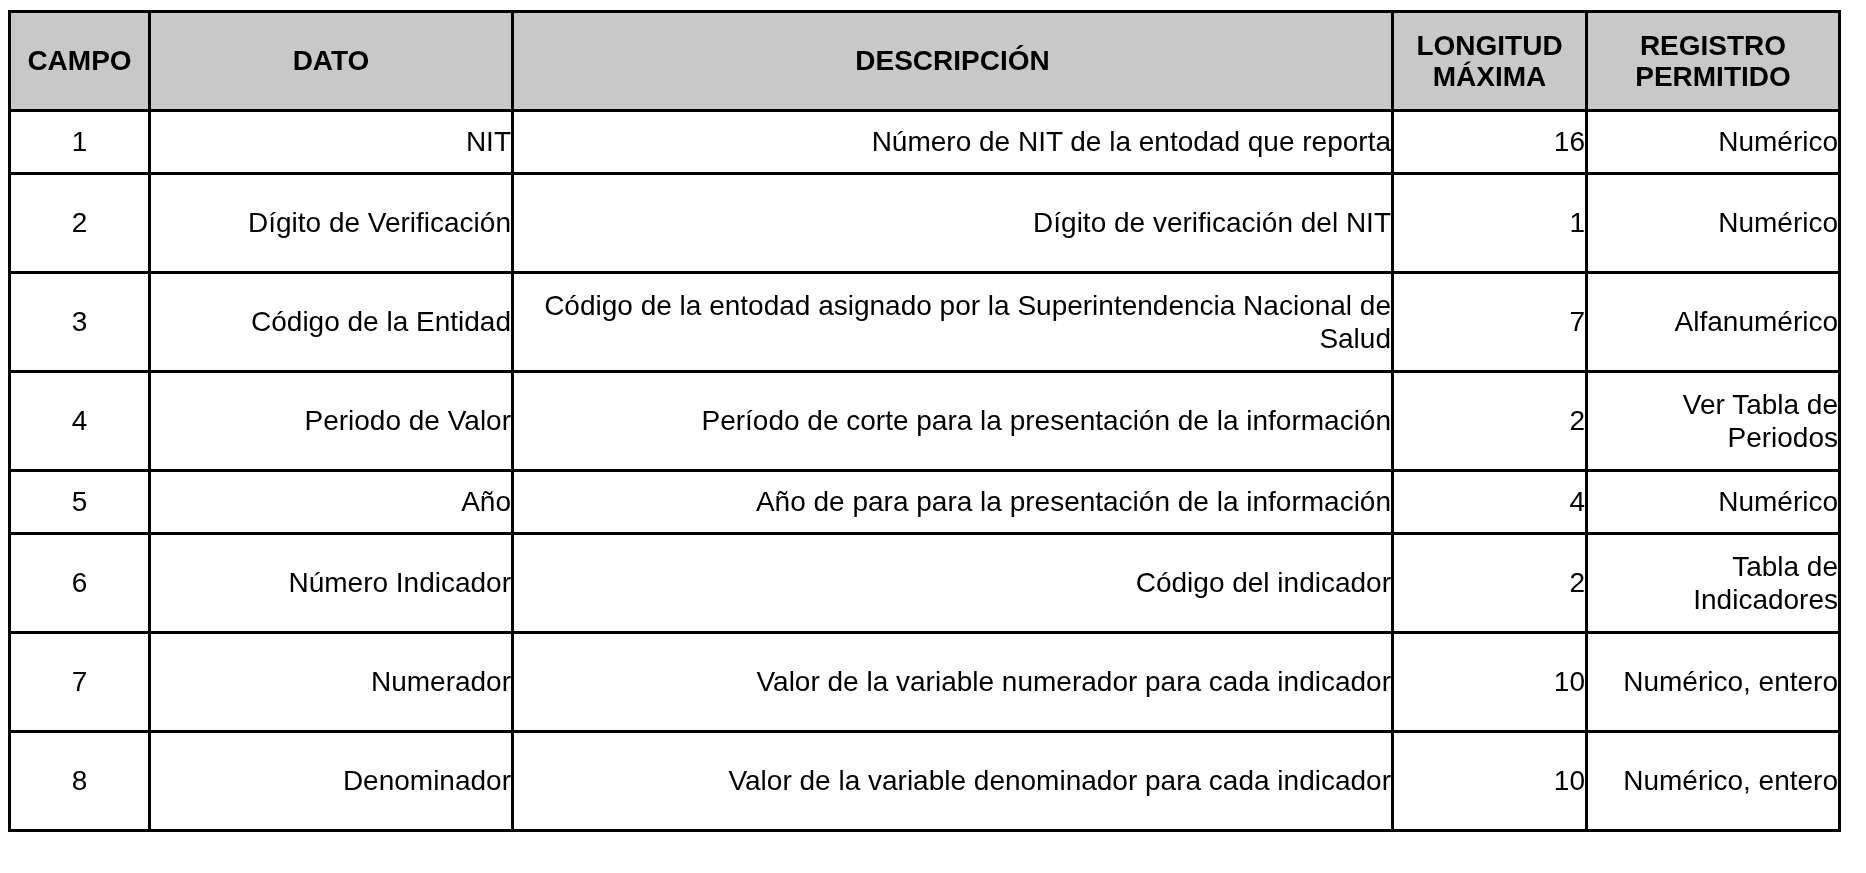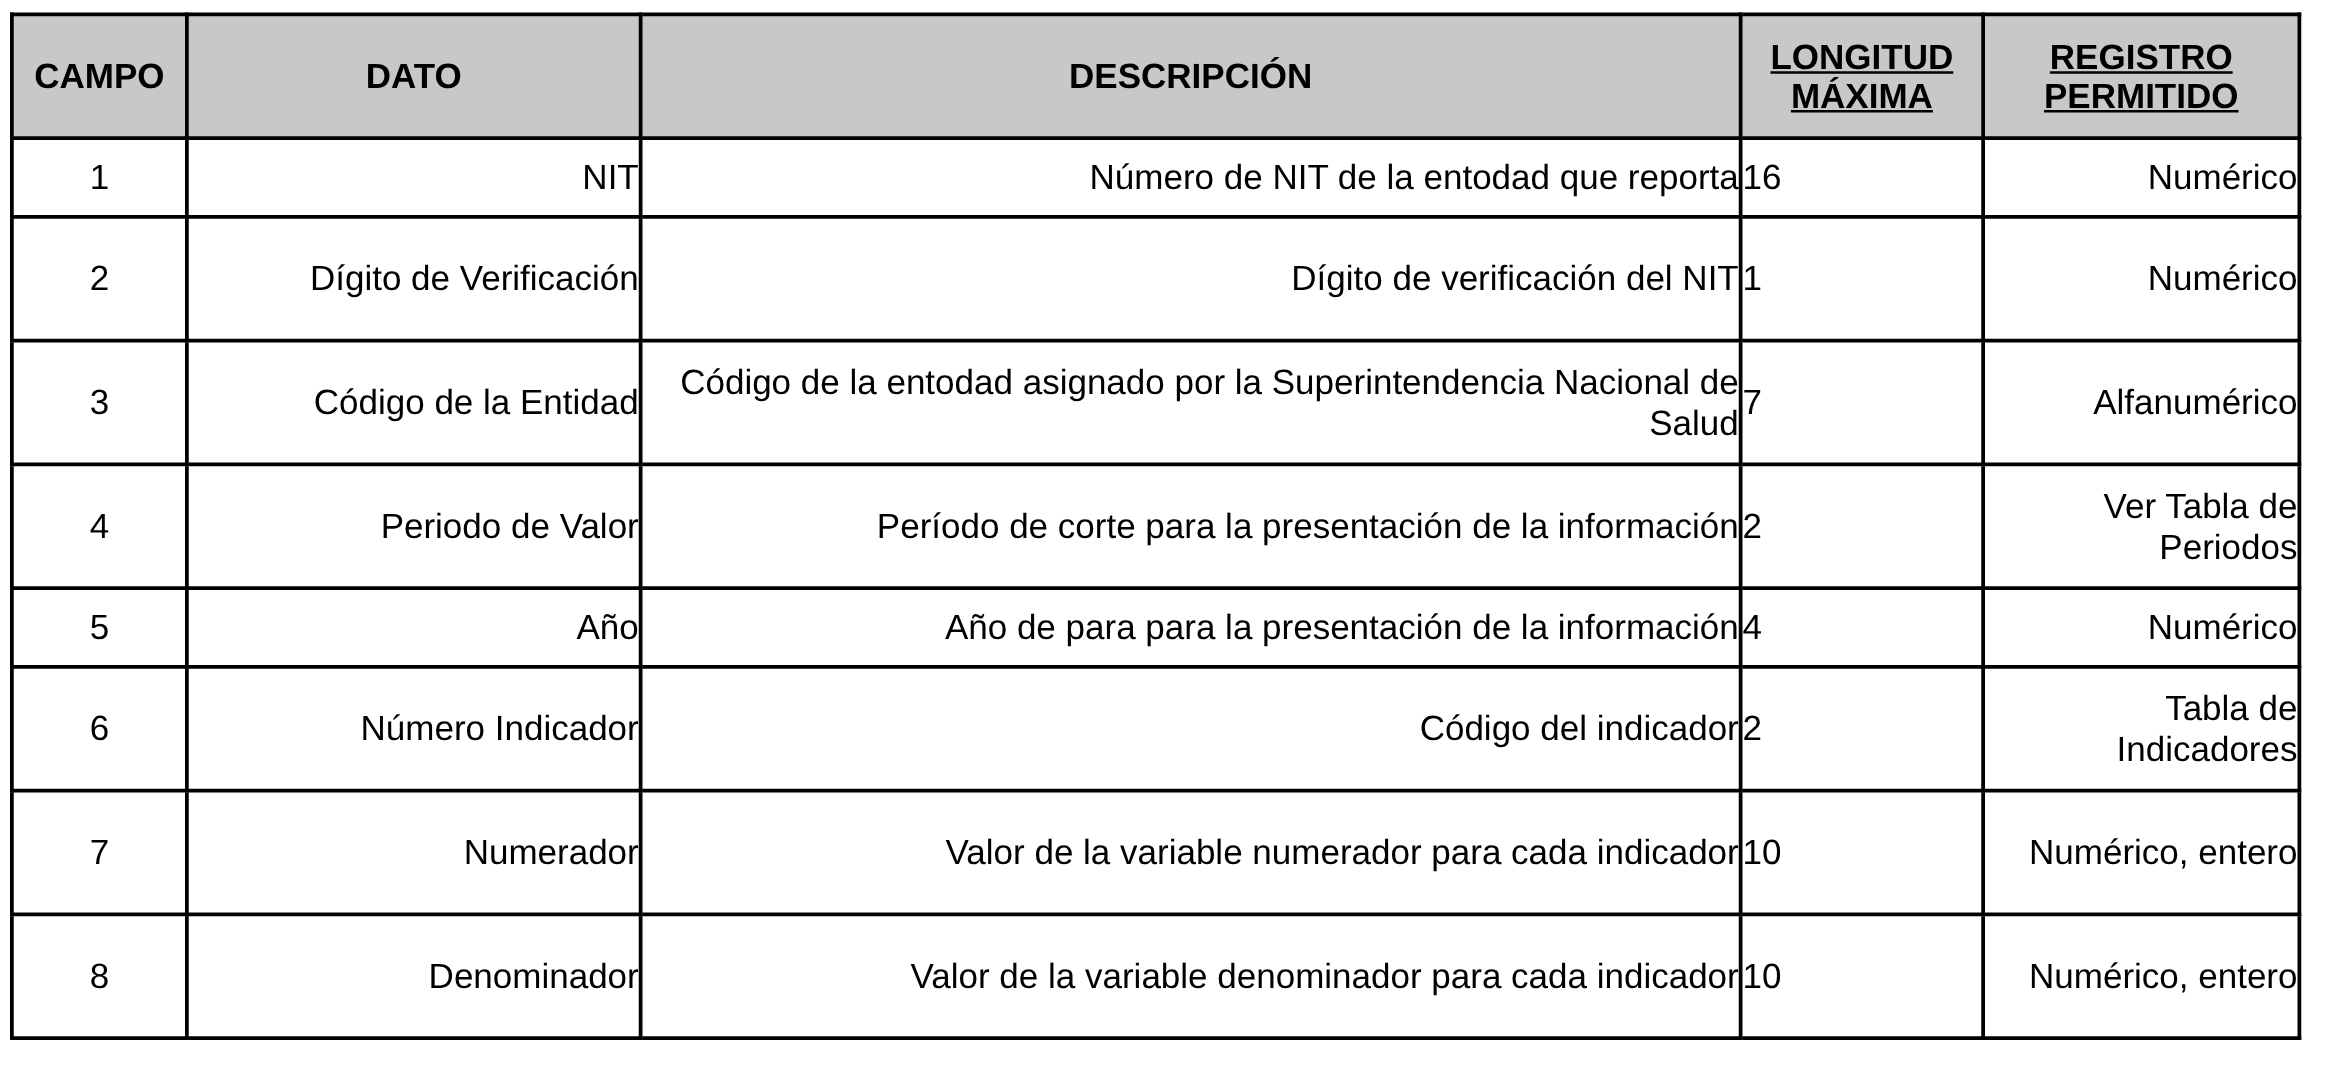--- a/index.html
+++ b/index.html
@@ -60,30 +60,29 @@
     text-align: center;
     padding: 2px 4px;
   }
   td.cell-dato,
   td.cell-desc,
   td.cell-reg {
     text-align: right;
     padding: 4px 10px;
   }
   td.cell-long {
-    text-align: left;
+    text-align: right;
     padding: 2px 4px;
     margin-top: 46px;
   }
   tbody tr.tall td { height: 96px; }
   tbody tr.short td { height: 60px; }
 
   .wrap2 {
     display: block;
-    text-decoration: underline;
   }
 </style>
 </head>
 <body>
 
 <div class="page">
   <table class="spec-table">
     <colgroup>
       <col class="c-campo">
       <col class="c-dato">

